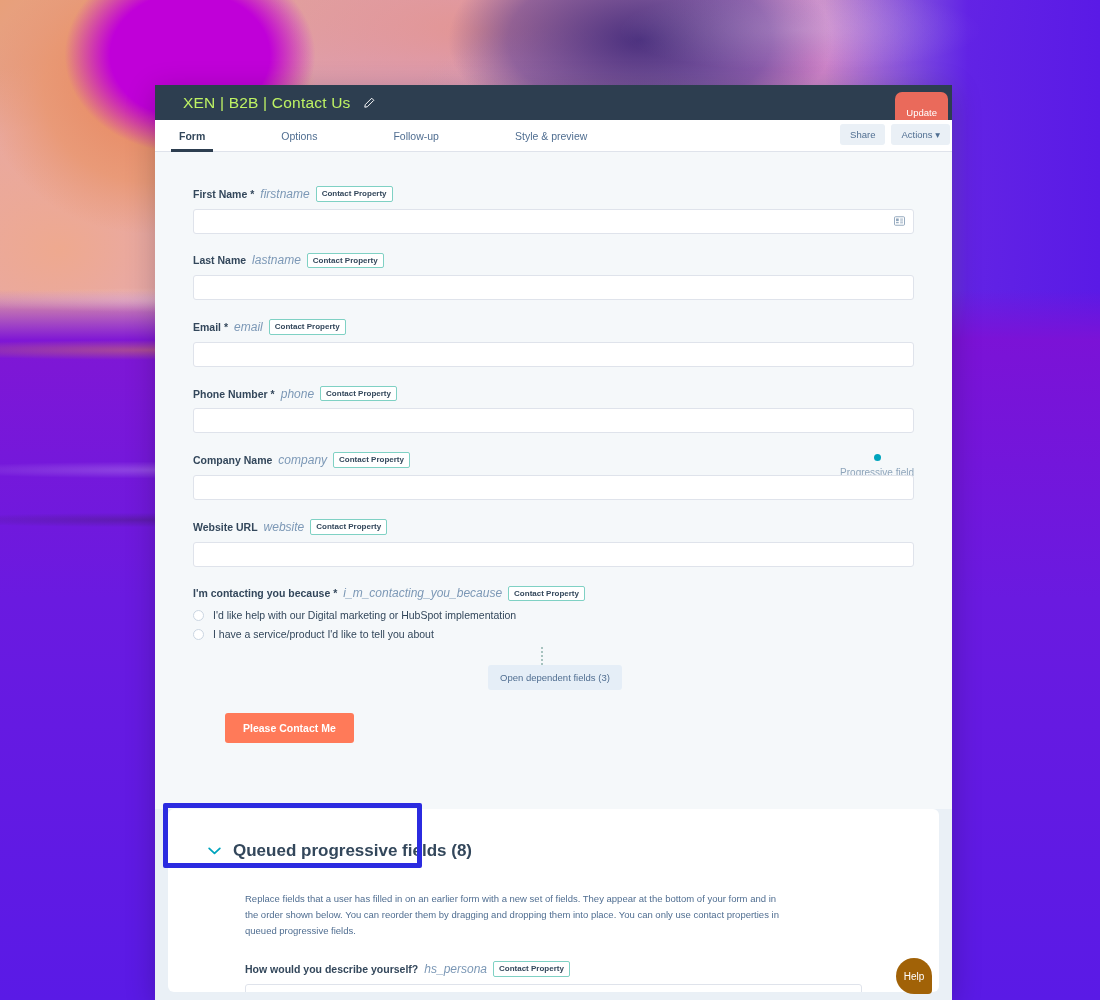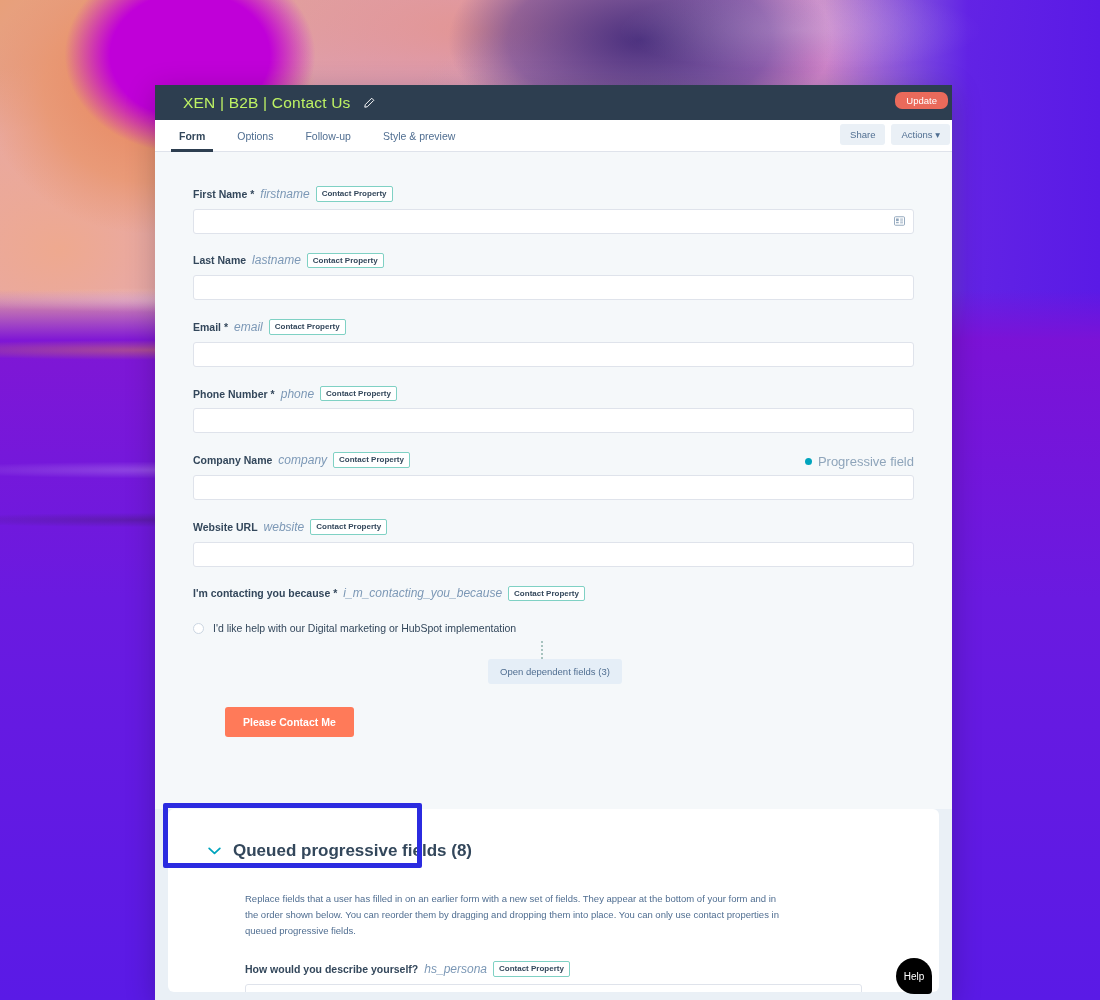--- a/index.html
+++ b/index.html
@@ -82,35 +82,36 @@
     cursor: pointer;
   }
   .update-btn {
     position: absolute;
     right: 4px; top: 7px;
     background: #ea6a5b;
     color: #fff;
     font-size: 9.5px;
     border: none;
     border-radius: 7px;
-    padding: 3px 11px;
+    padding: 15px 11px;
     cursor: pointer;
     white-space: nowrap;
     margin-left: 24px;
   }
 
   
   .tabbar {
     height: 32px;
     background: #ffffff;
     border-bottom: 1px solid #dfe3eb;
     display: flex;
     align-items: stretch;
     padding-left: 8px;
     position: relative;
+    gap: 44px;
   }
   .tab {
     display: flex; align-items: center;
     padding: 0 16px;
     font-size: 10.5px;
     color: #506e91;
     cursor: pointer;
     position: relative;
     white-space: nowrap;
   }
@@ -198,23 +199,24 @@
     right: 8px; top: 50%;
     transform: translateY(-50%);
     cursor: pointer;
     line-height: 0;
   }
 
   .progressive-flag {
     position: absolute;
     right: 0; top: 2px;
     display: flex; align-items: center; gap: 6px;
-    font-size: 13px;
+    font-size: 10px;
     color: #8fa5bb;
     white-space: nowrap;
+    flex-direction: column;
   }
   .prog-dot {
     width: 7px; height: 7px; border-radius: 50%;
     background: #00a4bd;
     display: inline-block;
   }
 
   
   .radio-row {
     display: flex; align-items: center;
@@ -337,21 +339,21 @@
     border-radius: 2px;
     pointer-events: none;
     z-index: 30;
   }
 
   
   #help-bubble {
     position: absolute;
     right: 20px; bottom: 6px;
     width: 36px; height: 36px;
-    background: #000000;
+    background: #a16207;
     border-radius: 50% 50% 4px 50%;
     display: flex;
     align-items: center;
     justify-content: center;
     color: #ffffff;
     font-size: 10px;
     cursor: pointer;
     z-index: 25;
   }
 </style>
@@ -463,23 +465,27 @@
           <div class="field-input"></div>
         </div>
 
         
         <div class="field" style="margin-bottom:6px;">
           <div class="field-label-row">
             <span class="field-label"><span>I'm contacting you because</span> <span class="req-star">*</span></span>
             <span class="field-internal">i_m_contacting_you_because</span>
             <span class="prop-badge">Contact Property</span>
           </div>
-          <div class="radio-row" style="margin-top:21px;">
+          <div class="radio-row" style="margin-top:8px;">
             <span class="radio-circle"></span>
             <span class="radio-label">I'd like help with our Digital marketing or HubSpot implementation</span>
+          </div>
+          <div class="radio-row">
+            <span class="radio-circle"></span>
+            <span class="radio-label">I have a service/product I'd like to tell you about</span>
           </div>
         </div>
 
         
         <div class="dependent-wrap">
           <div class="dep-line"></div>
           <button class="dep-btn">Open dependent fields (3)</button>
         </div>
 
         

